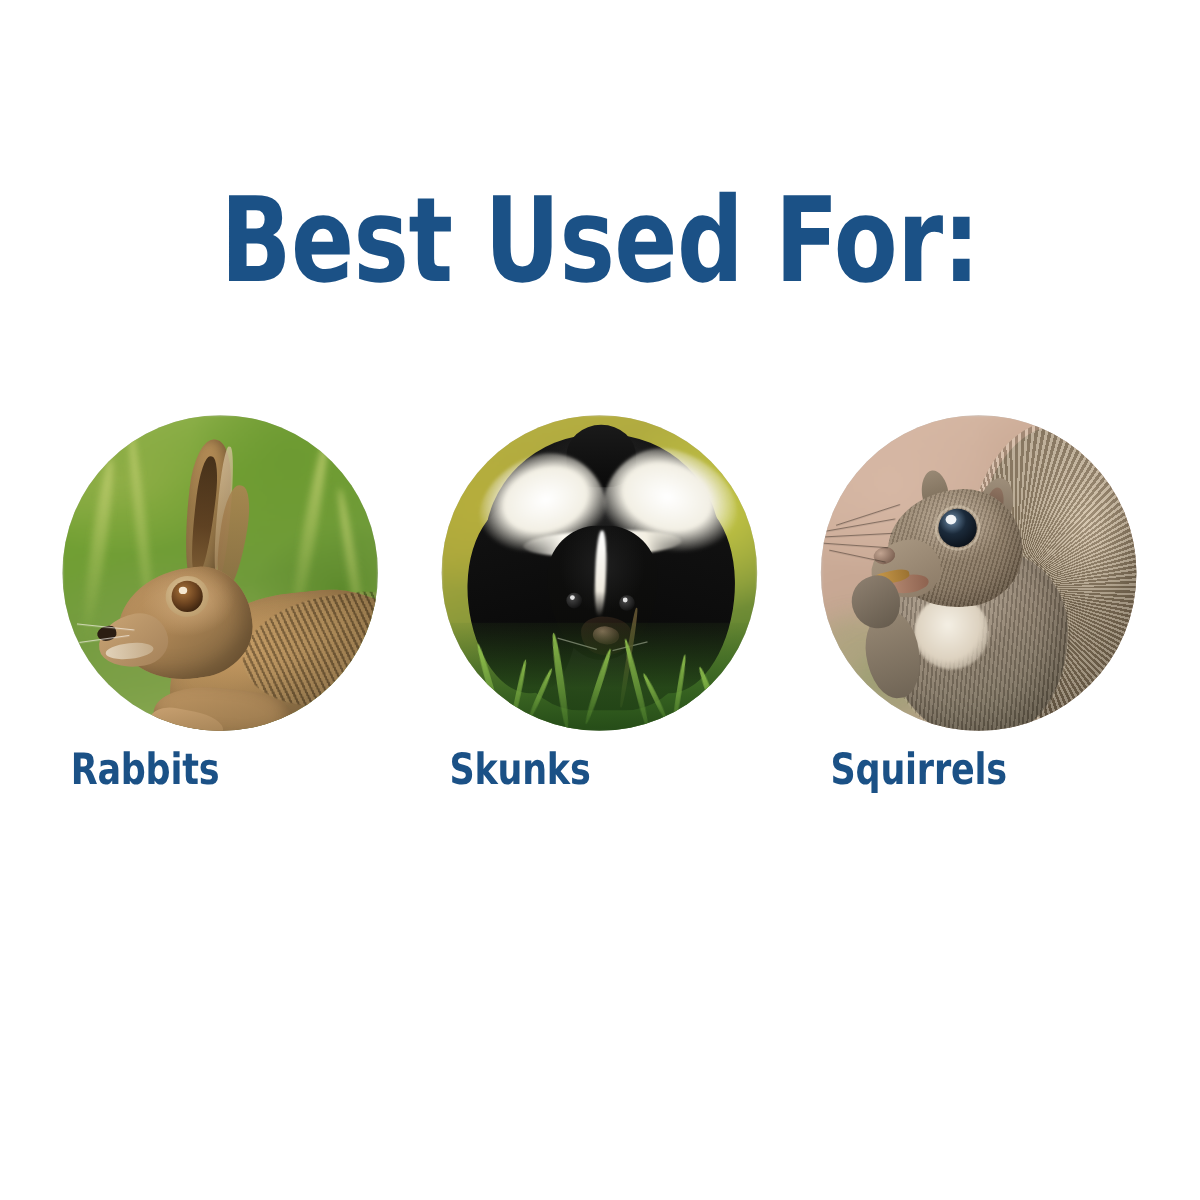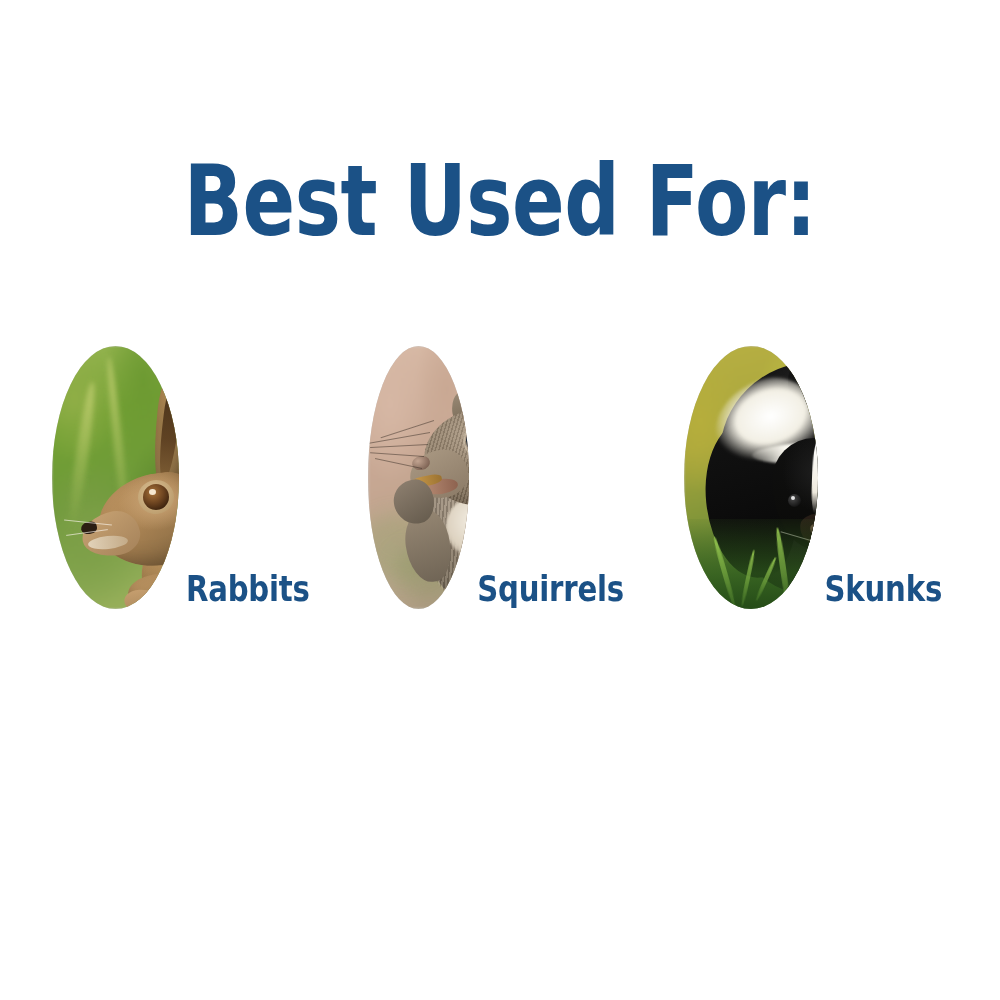--- a/index.html
+++ b/index.html
@@ -38,22 +38,22 @@
     left:0; top:346px;
     width:1000px;
     display:flex;
     justify-content:center;
     align-items:flex-start;
     gap:51px;
   }
   .card {
     width:265px;
     display:flex;
-    flex-direction:row;
-    align-items:flex-end;
+    flex-direction:column;
+    align-items:flex-start;
   }
   .photo {
     position:relative;
     width:263px; height:263px;
     border-radius:50%;
     overflow:hidden;
     background:#cfcfcf;
   }
   .photo > * { position:absolute; }
   .card-label {
@@ -542,53 +542,20 @@
         <div class="rb-muzzle"></div>
         <div class="rb-chin"></div>
         <div class="rb-nose"></div>
         <div class="rb-eye-outer"></div>
         <div class="rb-eye"></div>
         <div class="rb-eye-hl"></div>
         <div class="rb-whisk"></div>
         <div class="rb-whisk rb-whisk2"></div>
       </div>
       <div class="card-label">Rabbits</div>
-    </div>
-
-    <div class="card">
-      <div class="photo">
-        <div class="sq-bg"></div>
-        <div class="sq-bgblur1"></div>
-        <div class="sq-bgblur2"></div>
-        <div class="sq-tail"></div>
-        <div class="sq-tailfur"></div>
-        <div class="sq-body"></div>
-        <div class="sq-bodyfur"></div>
-        <div class="sq-chest"></div>
-        <div class="sq-ear2"></div>
-        <div class="sq-ear"></div>
-        <div class="sq-ear-in"></div>
-        <div class="sq-head"></div>
-        <div class="sq-headfur"></div>
-        <div class="sq-muzzle"></div>
-        <div class="sq-eye-ring"></div>
-        <div class="sq-eye"></div>
-        <div class="sq-eye-hl"></div>
-        <div class="sq-nose"></div>
-        <div class="sq-mouth"></div>
-        <div class="sq-nut"></div>
-        <div class="sq-arm"></div>
-        <div class="sq-paw"></div>
-        <div class="sq-whisk sq-w1"></div>
-        <div class="sq-whisk sq-w2"></div>
-        <div class="sq-whisk sq-w3"></div>
-        <div class="sq-whisk sq-w4"></div>
-        <div class="sq-whisk sq-w5"></div>
-      </div>
-      <div class="card-label">Squirrels</div>
     </div>
 
     <div class="card">
       <div class="photo">
         <div class="sk-bg"></div>
         <div class="sk-body"></div>
         <div class="sk-shoulderL"></div>
         <div class="sk-shoulderR"></div>
         <div class="sk-crown"></div>
         <div class="sk-stripeL"></div>
@@ -612,16 +579,49 @@
         <div class="sk-blade sk-g4"></div>
         <div class="sk-blade sk-g5"></div>
         <div class="sk-blade sk-g6"></div>
         <div class="sk-blade sk-g7"></div>
         <div class="sk-blade sk-g8"></div>
         <div class="sk-blade sk-g9"></div>
       </div>
       <div class="card-label">Skunks</div>
     </div>
 
+    <div class="card">
+      <div class="photo">
+        <div class="sq-bg"></div>
+        <div class="sq-bgblur1"></div>
+        <div class="sq-bgblur2"></div>
+        <div class="sq-tail"></div>
+        <div class="sq-tailfur"></div>
+        <div class="sq-body"></div>
+        <div class="sq-bodyfur"></div>
+        <div class="sq-chest"></div>
+        <div class="sq-ear2"></div>
+        <div class="sq-ear"></div>
+        <div class="sq-ear-in"></div>
+        <div class="sq-head"></div>
+        <div class="sq-headfur"></div>
+        <div class="sq-muzzle"></div>
+        <div class="sq-eye-ring"></div>
+        <div class="sq-eye"></div>
+        <div class="sq-eye-hl"></div>
+        <div class="sq-nose"></div>
+        <div class="sq-mouth"></div>
+        <div class="sq-nut"></div>
+        <div class="sq-arm"></div>
+        <div class="sq-paw"></div>
+        <div class="sq-whisk sq-w1"></div>
+        <div class="sq-whisk sq-w2"></div>
+        <div class="sq-whisk sq-w3"></div>
+        <div class="sq-whisk sq-w4"></div>
+        <div class="sq-whisk sq-w5"></div>
+      </div>
+      <div class="card-label">Squirrels</div>
+    </div>
+
   </div>
 
 
 </div>
 
 </body></html>

